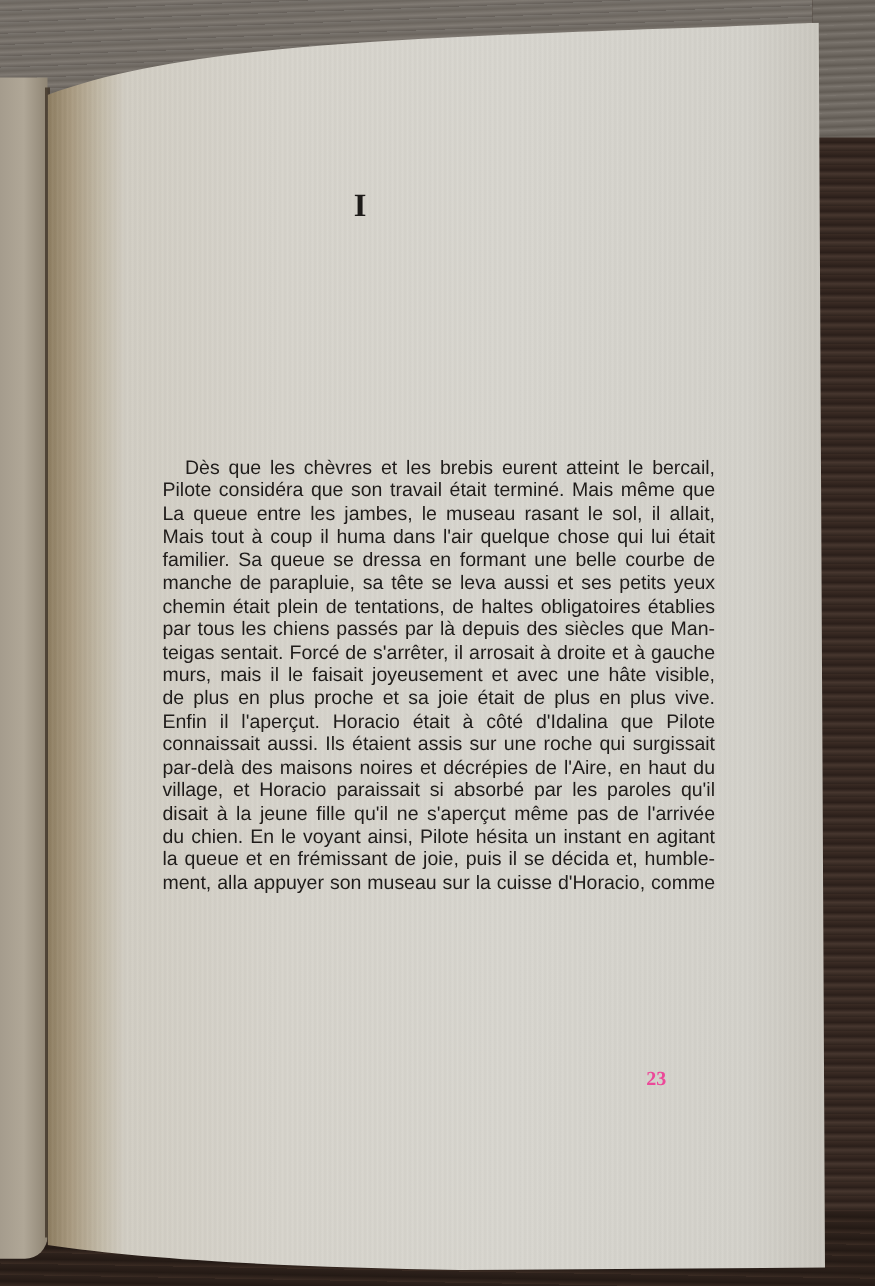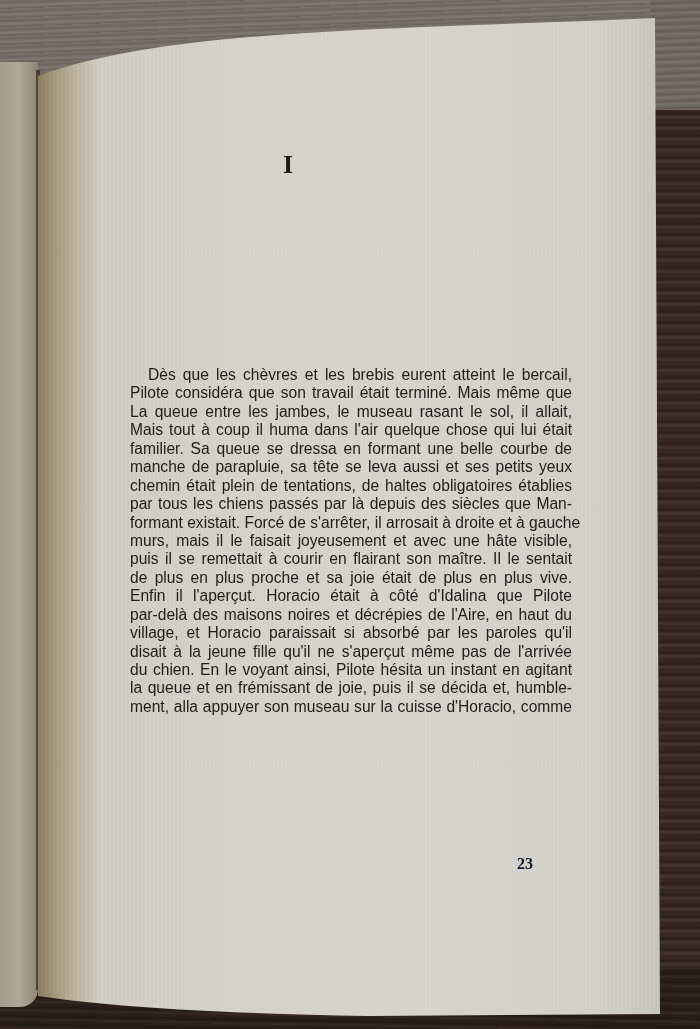--- a/index.html
+++ b/index.html
@@ -103,21 +103,21 @@
     }
     .line.indent {
       padding-left: 18px;
     }
     .page-number {
       position: absolute;
       left: 517px;
       top: 855px;
       font-size: 16px;
       font-weight: bold;
-      color: #0f172a;
+      color: #ec4899;
       font-family: "Liberation Serif", serif;
     }
   </style>
 </head>
 <body>
 
 <div class="wood-top"></div>
 <div class="wood-right"></div>
 <div class="wood-right-top"></div>
 <div class="wood-bottom"></div>
@@ -133,25 +133,25 @@
 
 <div class="body-text">
   <span class="line indent">Dès que les chèvres et les brebis eurent atteint le bercail,</span>
   <span class="line">Pilote considéra que son travail était terminé. Mais même que</span>
   <span class="line">La queue entre les jambes, le museau rasant le sol, il allait,</span>
   <span class="line">Mais tout à coup il huma dans l'air quelque chose qui lui était</span>
   <span class="line">familier. Sa queue se dressa en formant une belle courbe de</span>
   <span class="line">manche de parapluie, sa tête se leva aussi et ses petits yeux</span>
   <span class="line">chemin était plein de tentations, de haltes obligatoires établies</span>
   <span class="line">par tous les chiens passés par là depuis des siècles que Man-</span>
-  <span class="line">formant existait. Forcé de s'arrêter, il arrosait à droite et à gauche</span>
+  <span class="line">teigas sentait. Forcé de s'arrêter, il arrosait à droite et à gauche</span>
   <span class="line">murs, mais il le faisait joyeusement et avec une hâte visible,</span>
-  <span class="line">puis il se remettait à courir en flairant son maître. Il le sentait</span>
   <span class="line">de plus en plus proche et sa joie était de plus en plus vive.</span>
   <span class="line">Enfin il l'aperçut. Horacio était à côté d'Idalina que Pilote</span>
+  <span class="line">connaissait aussi. Ils étaient assis sur une roche qui surgissait</span>
   <span class="line">par-delà des maisons noires et décrépies de l'Aire, en haut du</span>
   <span class="line">village, et Horacio paraissait si absorbé par les paroles qu'il</span>
   <span class="line">disait à la jeune fille qu'il ne s'aperçut même pas de l'arrivée</span>
   <span class="line">du chien. En le voyant ainsi, Pilote hésita un instant en agitant</span>
   <span class="line">la queue et en frémissant de joie, puis il se décida et, humble-</span>
   <span class="line">ment, alla appuyer son museau sur la cuisse d'Horacio, comme</span>
 </div>
 
 <div class="page-number">23</div>
 

